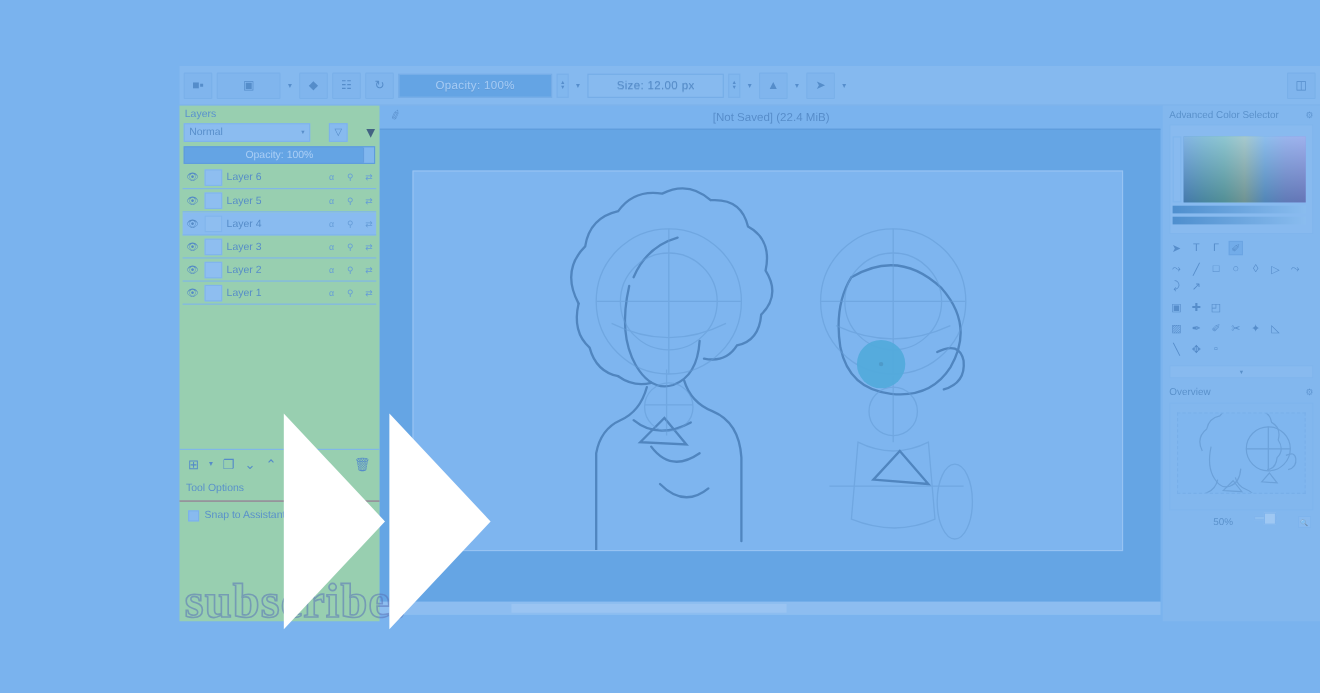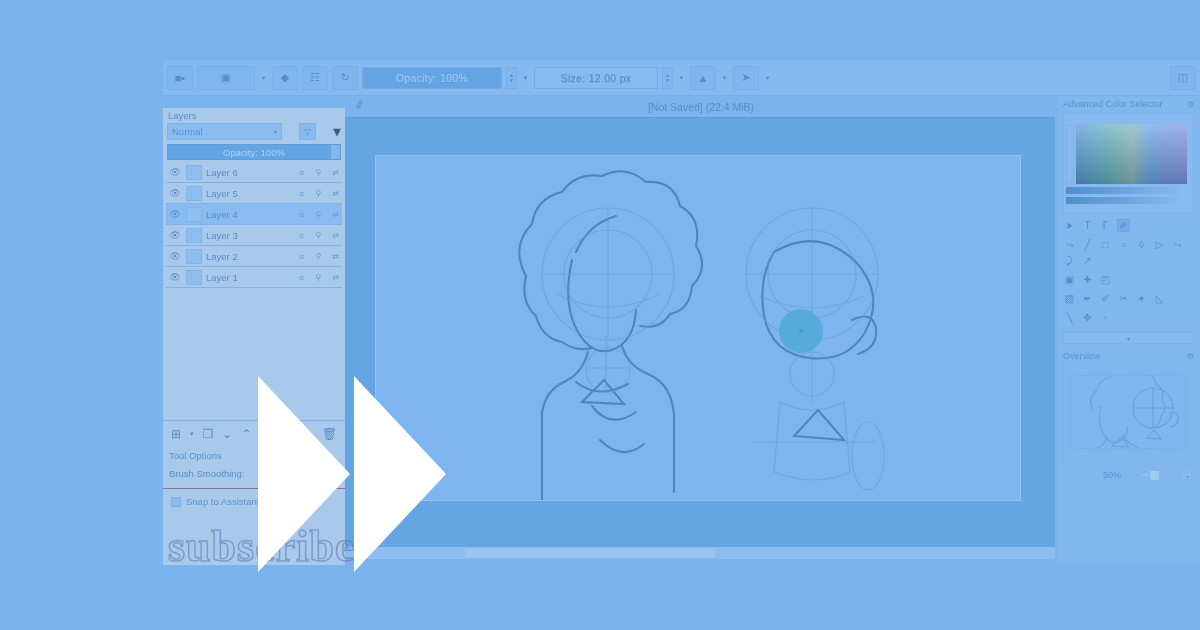--- a/index.html
+++ b/index.html
@@ -64,22 +64,21 @@
     overflow:hidden;
   }
   .vscroll{ position:absolute; right:0; top:57px; width:10px; height:430px; background:#9cc4f0;}
   .vscroll i{ position:absolute; left:1px; top:5px; width:8px; height:300px; background:#b6d4f4; display:block;}
   .hscroll{ position:absolute; left:182px; top:487px; width:710px; height:12px; background:#a6cbf2;}
   .hscroll i{ position:absolute; left:120px; top:2px; width:250px; height:8px; background:#c3daf6; display:block;}
 
   
   .leftdock{
     position:absolute; left:0; top:36px; width:182px; height:469px;
-    background:#e5e5e5;
-    margin-top:12px;
+    background:#bef264;
   }
   .dock-title{ font-size:9.5px; color:#3469a7; padding:2px 5px 1px; }
   .row{ display:flex; align-items:center; gap:17px; padding:0 4px; }
   .combo{
     flex:1; height:17px; background:#a3c8f1;border:1px solid #85b5e8;
     font-size:9.5px;color:#31639f; padding:1px 4px; display:flex;align-items:center;
   }
   .combo .cv{ flex:1; }
   .combo .cc{ font-size:6px;color:#33659f; }
   .ibtn{ width:17px;height:17px;background:#9ac3f0;border:1px solid #83b4e7;
@@ -138,21 +137,21 @@
   .val-strip{ position:absolute;left:2px;right:6px;height:7px;background:linear-gradient(90deg,#1b63a6,#9fc8ef);}
   .toolgrid{ padding:4px 6px; display:flex;flex-wrap:wrap;gap:3px 5px; }
   .tgi{ width:13px;height:13px;display:flex;align-items:center;justify-content:center;
         font-size:10px;color:#2d5f9e;}
   .tgi.sel{ background:#6ca5e2; border:1px solid #5b95d6;}
   .tg-break{ flex-basis:100%; height:0; }
   .presetbar{ margin:4px 6px; height:12px; background:#9cc4f0;border:1px solid #86b7ea;
               display:flex;align-items:center;justify-content:center;font-size:6px;color:#35689f;}
   .ovbox{ margin:3px 6px; height:98px; background:#8ebcee; border:1px solid #86b7ea; position:relative;}
   .ov-inner{ position:absolute; left:6px; top:8px; right:6px; bottom:14px; border:1px dashed #79ace3; background:#88bbef;}
-  .zoomrow{ display:flex;align-items:center;gap:19px;padding:2px 8px; font-size:9px;color:#35689f;}
+  .zoomrow{ display:flex;align-items:flex-start;gap:19px;padding:2px 8px; font-size:9px;color:#35689f;}
   .zslider{ flex:1;height:4px;background:#a9cef2;border:1px solid #8cb9ea;position:relative;}
   .zhandle{ position:absolute;left:8px;top:-4px;width:11px;height:11px;background:#cfe3f9;border:1px solid #8cb9ea;}
   .zbox{ width:12px;height:11px;background:#9cc4f0;border:1px solid #86b7ea;font-size:6px;color:#35689f;
          display:flex;align-items:center;justify-content:center;}
 
   
   #subscribe{
     position:absolute; left:168px; top:521px;
     font-size:44px; font-weight:bold; letter-spacing:1px;
     color:transparent;
@@ -342,24 +341,20 @@
       <span>❐</span>
       <span>⌄</span>
       <span>⌃</span>
       <span style="font-size:7px">▾</span>
       <span class="spacer"></span>
       <span>🗑</span>
     </div>
 
     <div class="toolopts">
       <div class="to-title">Tool Options</div>
-      <div class="to-row">
-        <span class="lbl">Brush Smoothing:</span>
-        <span class="to-sel">▾</span>
-      </div>
       <div class="chkrow">
         <span class="chk"></span>
         <span>Snap to Assistants</span>
       </div>
     </div>
   </div>
 
   <div class="rightdock">
     <div class="rd-title">
       <span>Advanced Color Selector</span>

